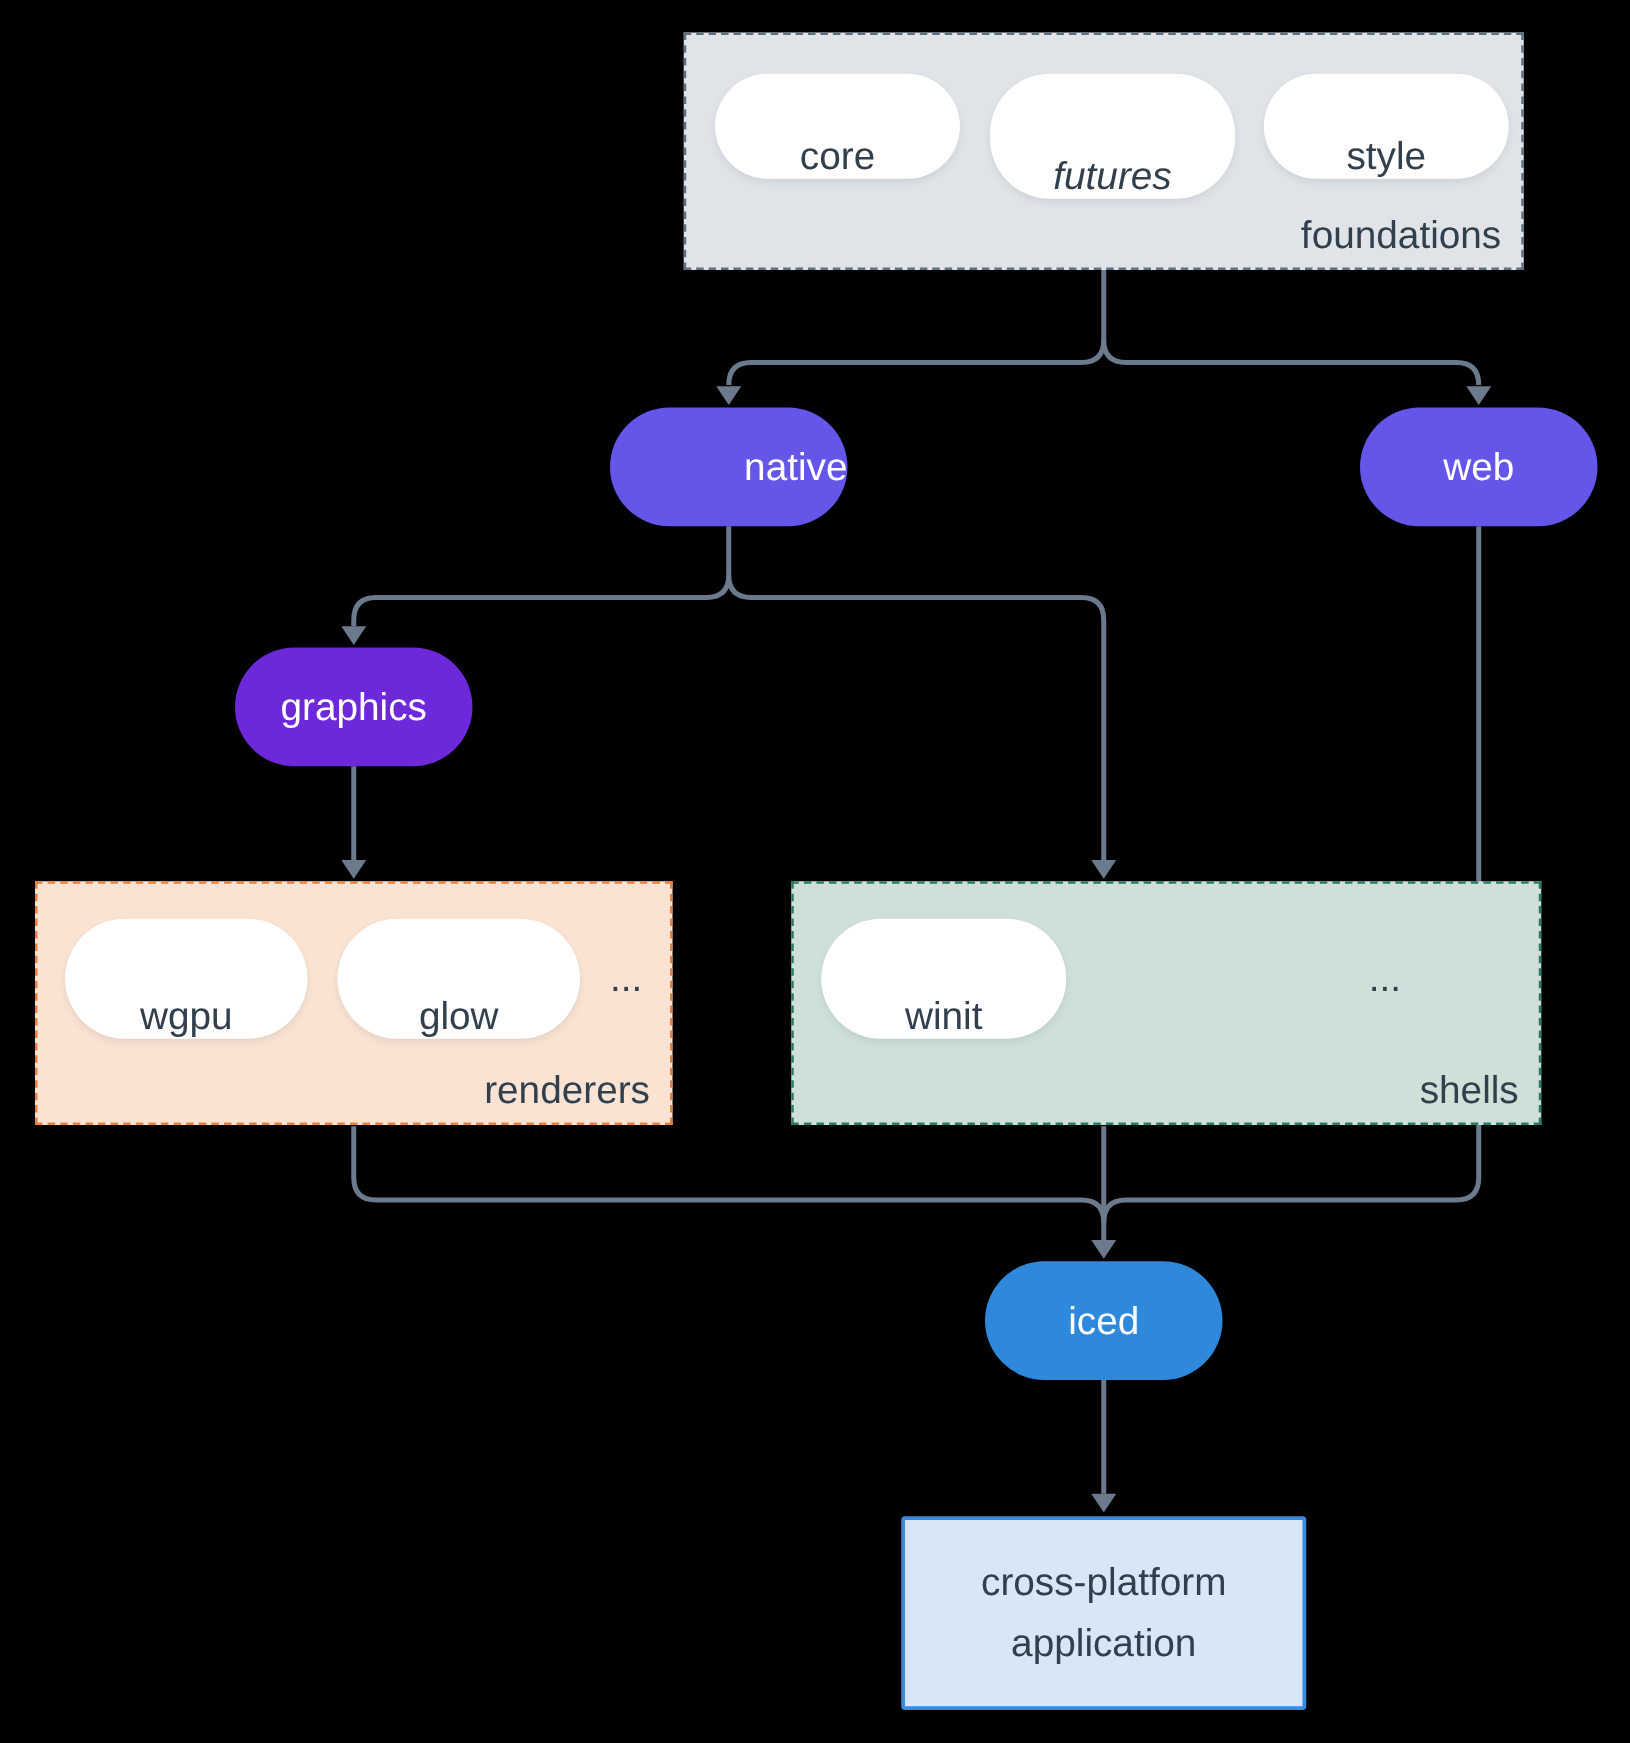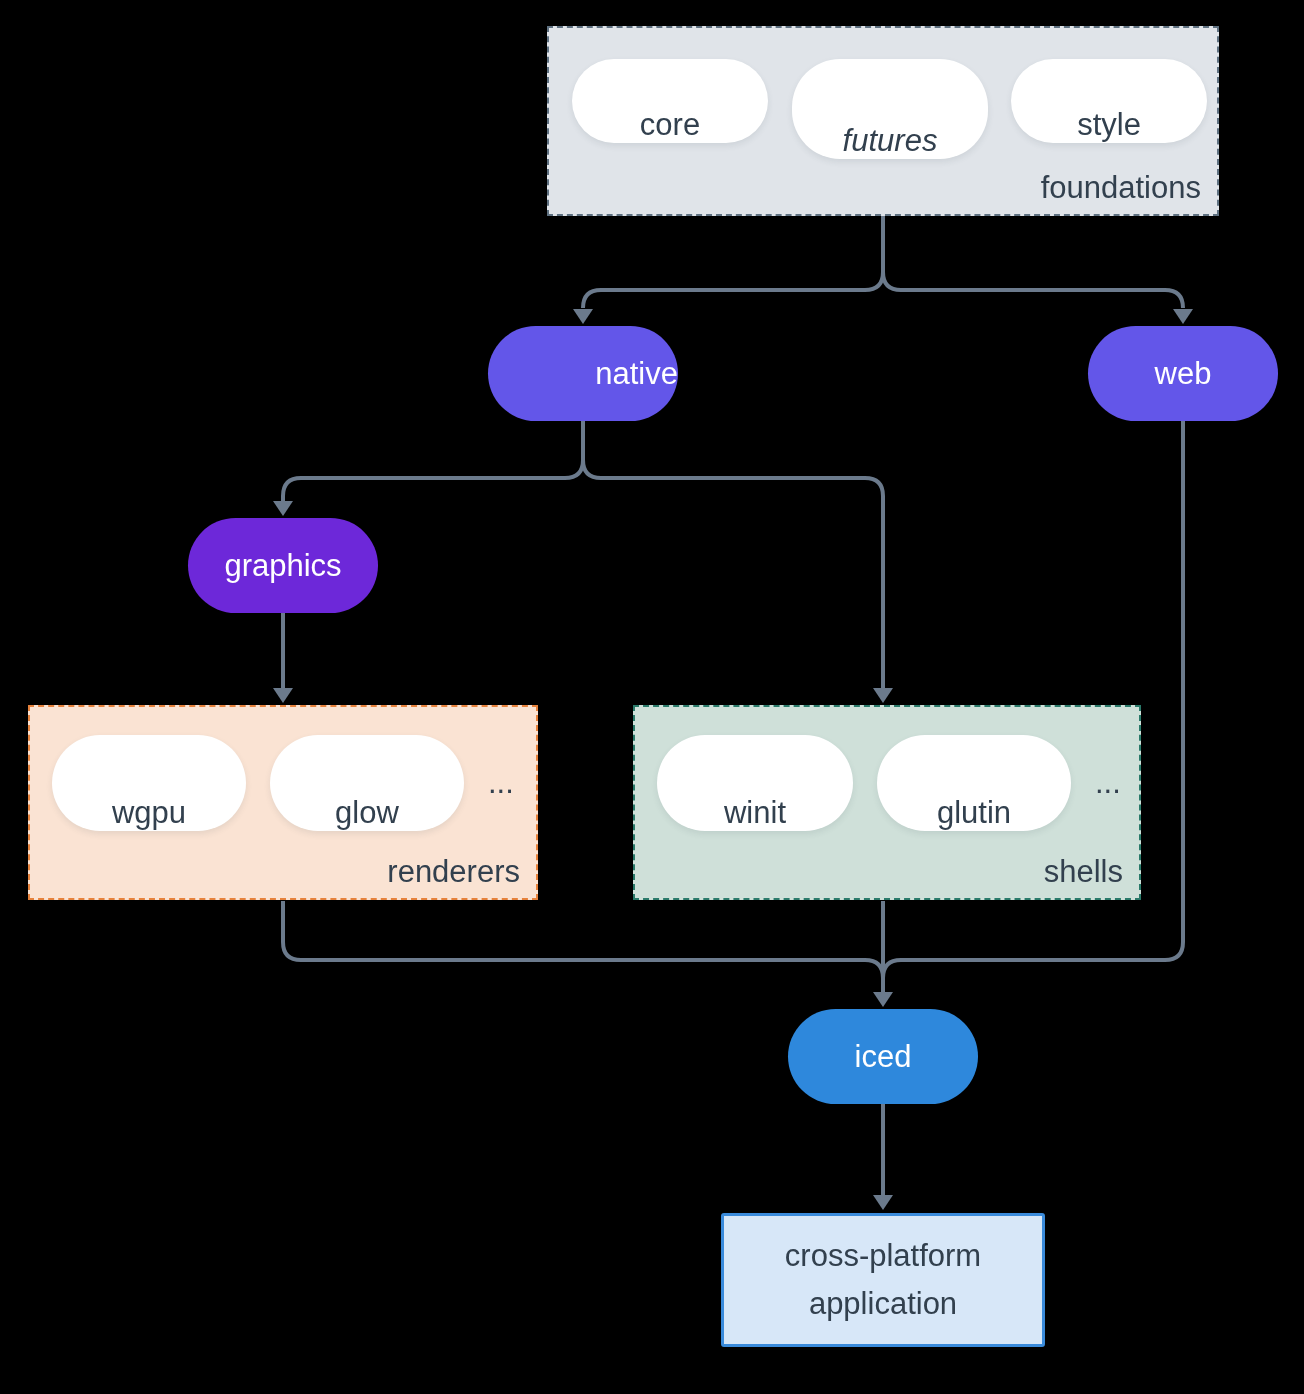--- a/index.html
+++ b/index.html
@@ -42,21 +42,21 @@
     border-color: #5f7181;
   }
   .group-renderers {
     left: 28px; top: 705px;
     width: 510px; height: 195px;
     background: #fae3d3;
     border-color: #e6823c;
   }
   .group-shells {
     left: 633px; top: 705px;
-    width: 508px; height: 195px;
+    width: 600px; height: 195px;
     background: #cfe0d9;
     border-color: #2a7a6a;
   }
   .group-label {
     position: absolute;
     right: 16px; bottom: 8px;
     font-size: 31px;
     color: #32404e;
   }
   .white-pill {
@@ -87,21 +87,21 @@
     font-size: 31px;
     color: #ffffff;
   }
   .node-native   { left: 488px; top: 326px; background: #6356e9; justify-content: flex-end; }
   .node-web      { left: 1088px; top: 326px; background: #6356e9; }
   .node-graphics { left: 188px; top: 518px; background: #6d28d9; }
   .node-iced     { left: 788px; top: 1009px; background: #2e88dc; }
   .app-box {
     position: absolute;
     left: 721px; top: 1213px;
-    width: 324px; height: 134px;
+    width: 324px; height: 155px;
     box-sizing: border-box;
     background: #d7e7f8;
     border: 3px solid #3a8bdb;
     border-radius: 3px;
     display: flex;
     align-items: center;
     justify-content: center;
     text-align: center;
     font-size: 31px;
     line-height: 1.55;
@@ -182,23 +182,20 @@
       <span>glow</span>
     </div>
     <div class="ellipsis e-renderers">...</div>
     <div class="group-label">renderers</div>
   </div>
 
   <div class="group group-shells">
     <div class="white-pill p-winit">
       <span>winit</span>
     </div>
-    <div class="white-pill p-glutin">
-      <span>glutin</span>
-    </div>
     <div class="ellipsis e-shells">...</div>
     <div class="group-label">shells</div>
   </div>
 
   <div class="node-pill node-iced">
     <span>iced</span>
   </div>
 
   <div class="app-box">
     <span>cross-platform application</span>

